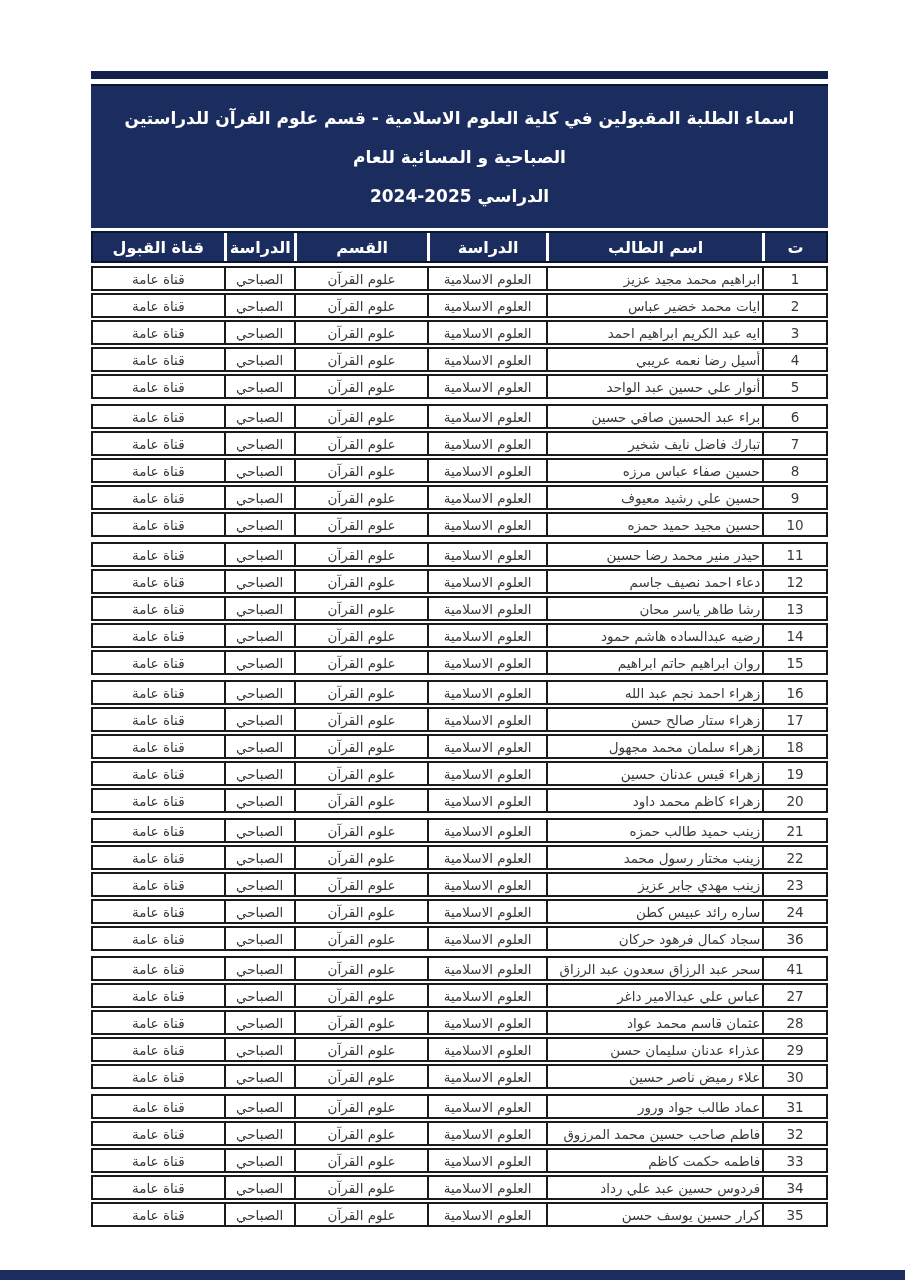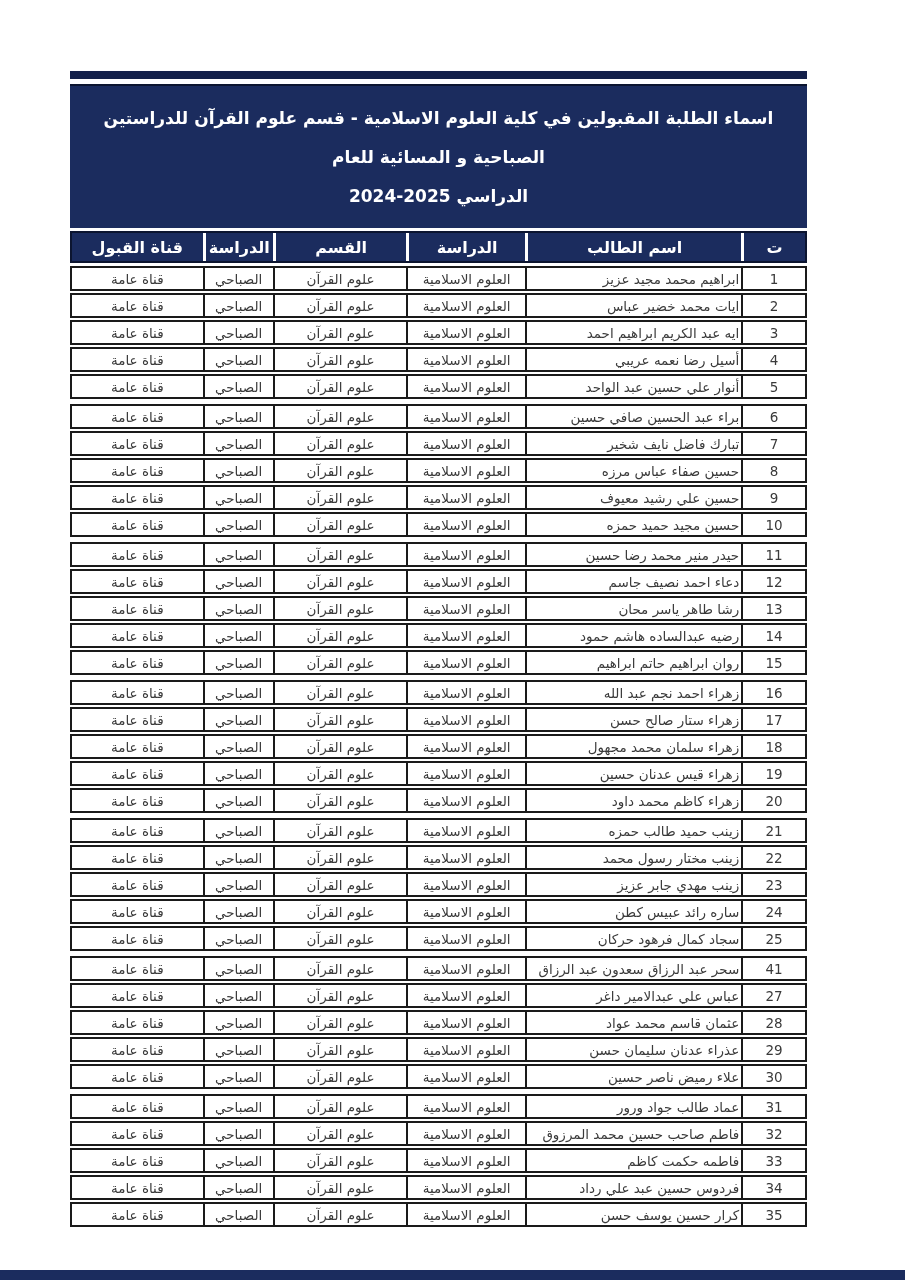--- a/index.html
+++ b/index.html
@@ -12,21 +12,21 @@
   html,body{background:#ffffff;}
   body{
     width:905px;height:1280px;
     position:relative;
     font-family:"DejaVu Sans","Liberation Sans",sans-serif;
     direction:rtl;
     overflow:hidden;
   }
   .doc{
     position:absolute;
-    left:70px;top:71px;
+    left:91px;top:71px;
     width:737px;
   }
   .top-bar{
     height:8px;
     background:var(--topbar);
     margin-bottom:5px;
   }
   .title-block{
     background:var(--navy);
     border-top:2px solid #0c1530;
@@ -315,21 +315,21 @@
       </div>
       <div class="row">
         <div class="cell c-no">24</div>
         <div class="cell c-name">ساره رائد عبيس كطن</div>
         <div class="cell c-college">العلوم الاسلامية</div>
         <div class="cell c-dept">علوم القرآن</div>
         <div class="cell c-study">الصباحي</div>
         <div class="cell c-channel">قناة عامة</div>
       </div>
       <div class="row group-end">
-        <div class="cell c-no">25</div>
+        <div class="cell c-no">36</div>
         <div class="cell c-name">سجاد كمال فرهود حركان</div>
         <div class="cell c-college">العلوم الاسلامية</div>
         <div class="cell c-dept">علوم القرآن</div>
         <div class="cell c-study">الصباحي</div>
         <div class="cell c-channel">قناة عامة</div>
       </div>
       <div class="row">
         <div class="cell c-no">41</div>
         <div class="cell c-name">سحر عبد الرزاق سعدون عبد الرزاق</div>
         <div class="cell c-college">العلوم الاسلامية</div>

